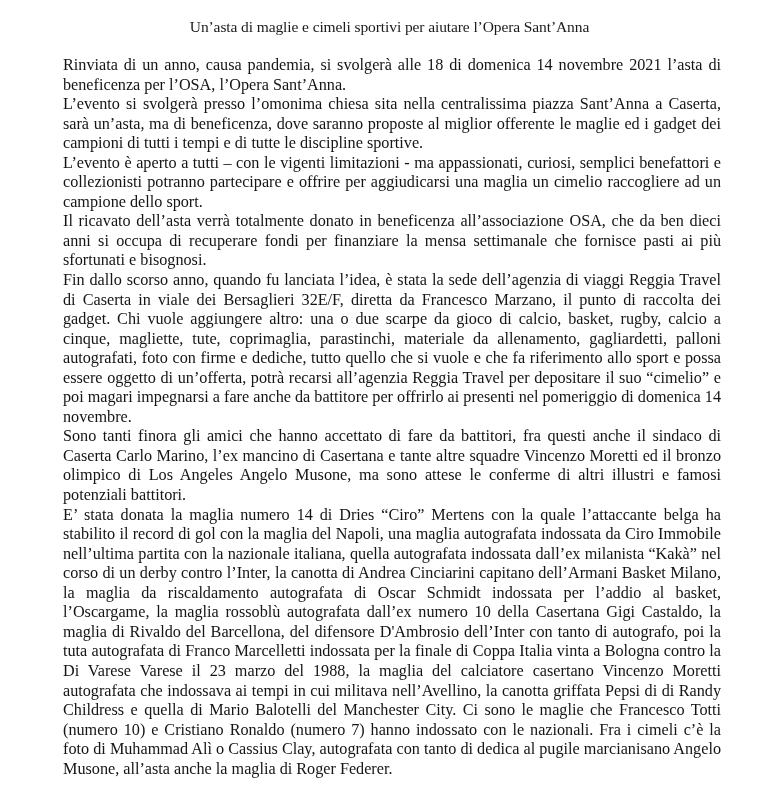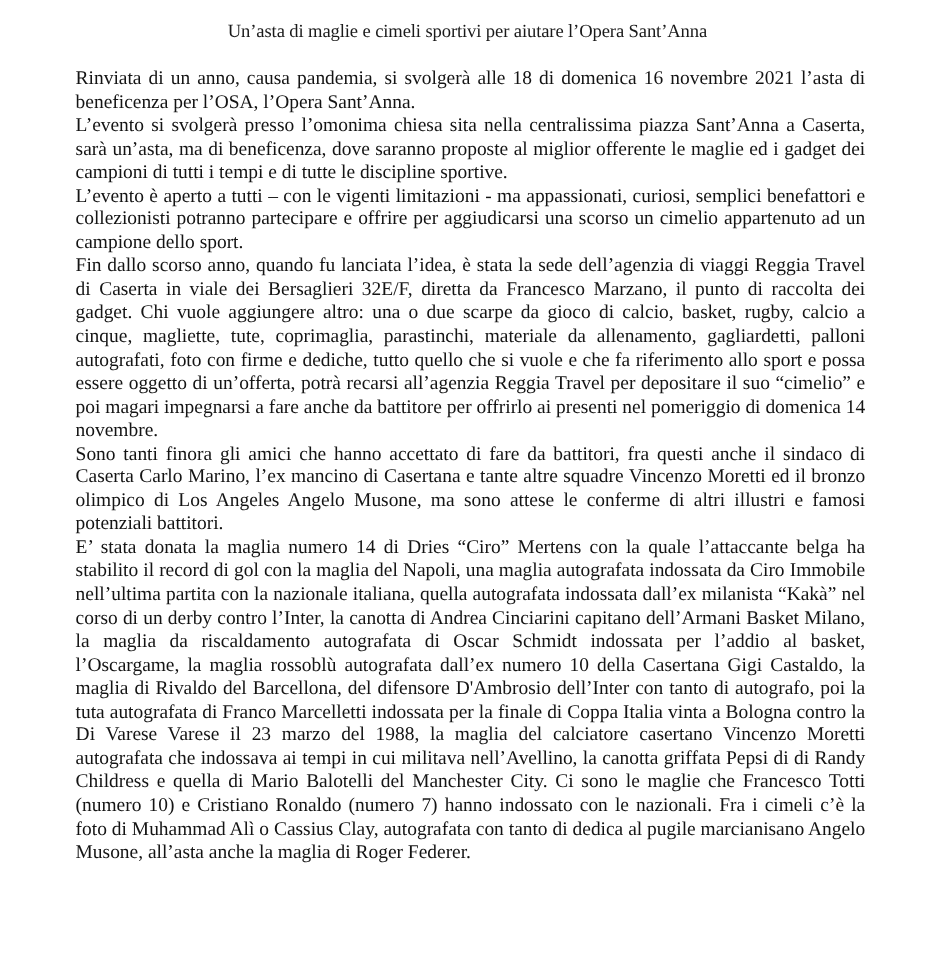--- a/index.html
+++ b/index.html
@@ -15,20 +15,21 @@
     font-family:"Liberation Serif", serif; font-size:16.2px; line-height:19.55px; color:#141414;
   }
   .body p { margin:0; text-align:justify; text-align-last:left; }
 </style>
 </head>
 <body>
 
 <div class="page">
   <h1 class="title">Un’asta di maglie e cimeli sportivi per aiutare l’Opera Sant’Anna</h1>
   <div class="body">
-    <p>Rinviata di un anno, causa pandemia, si svolgerà alle 18 di domenica 16 novembre 2021 l’asta di beneficenza per l’OSA, l’Opera Sant’Anna.</p>
+    <p>Rinviata di un anno, causa pandemia, si svolgerà alle 18 di domenica 14 novembre 2021 l’asta di beneficenza per l’OSA, l’Opera Sant’Anna.</p>
     <p>L’evento si svolgerà presso l’omonima chiesa sita nella centralissima piazza Sant’Anna a Caserta, sarà un’asta, ma di beneficenza, dove saranno proposte al miglior offerente le maglie ed i gadget dei campioni di tutti i tempi e di tutte le discipline sportive.</p>
-    <p>L’evento è aperto a tutti – con le vigenti limitazioni - ma appassionati, curiosi, semplici benefattori e collezionisti potranno partecipare e offrire per aggiudicarsi una scorso un cimelio appartenuto ad un campione dello sport.</p>
+    <p>L’evento è aperto a tutti – con le vigenti limitazioni - ma appassionati, curiosi, semplici benefattori e collezionisti potranno partecipare e offrire per aggiudicarsi una maglia un cimelio raccogliere ad un campione dello sport.</p>
+    <p>Il ricavato dell’asta verrà totalmente donato in beneficenza all’associazione OSA, che da ben dieci anni si occupa di recuperare fondi per finanziare la mensa settimanale che fornisce pasti ai più sfortunati e bisognosi.</p>
     <p>Fin dallo scorso anno, quando fu lanciata l’idea, è stata la sede dell’agenzia di viaggi Reggia Travel di Caserta in viale dei Bersaglieri 32E/F, diretta da Francesco Marzano, il punto di raccolta dei gadget. Chi vuole aggiungere altro: una o due scarpe da gioco di calcio, basket, rugby, calcio a cinque, magliette, tute, coprimaglia, parastinchi, materiale da allenamento, gagliardetti, palloni autografati, foto con firme e dediche, tutto quello che si vuole e che fa riferimento allo sport e possa essere oggetto di un’offerta, potrà recarsi all’agenzia Reggia Travel per depositare il suo “cimelio” e poi magari impegnarsi a fare anche da battitore per offrirlo ai presenti nel pomeriggio di domenica 14 novembre.</p>
     <p>Sono tanti finora gli amici che hanno accettato di fare da battitori, fra questi anche il sindaco di Caserta Carlo Marino, l’ex mancino di Casertana e tante altre squadre Vincenzo Moretti ed il bronzo olimpico di Los Angeles Angelo Musone, ma sono attese le conferme di altri illustri e famosi potenziali battitori.</p>
     <p>E’ stata donata la maglia numero 14 di Dries “Ciro” Mertens con la quale l’attaccante belga ha stabilito il record di gol con la maglia del Napoli, una maglia autografata indossata da Ciro Immobile nell’ultima partita con la nazionale italiana, quella autografata indossata dall’ex milanista “Kakà” nel corso di un derby contro l’Inter, la canotta di Andrea Cinciarini capitano dell’Armani Basket Milano, la maglia da riscaldamento autografata di Oscar Schmidt indossata per l’addio al basket, l’Oscargame, la maglia rossoblù autografata dall’ex numero 10 della Casertana Gigi Castaldo, la maglia di Rivaldo del Barcellona, del difensore D'Ambrosio dell’Inter con tanto di autografo, poi la tuta autografata di Franco Marcelletti indossata per la finale di Coppa Italia vinta a Bologna contro la Di Varese Varese il 23 marzo del 1988, la maglia del calciatore casertano Vincenzo Moretti autografata che indossava ai tempi in cui militava nell’Avellino, la canotta griffata Pepsi di di Randy Childress e quella di Mario Balotelli del Manchester City. Ci sono le maglie che Francesco Totti (numero 10) e Cristiano Ronaldo (numero 7) hanno indossato con le nazionali. Fra i cimeli c’è la foto di Muhammad Alì o Cassius Clay, autografata con tanto di dedica al pugile marcianisano Angelo Musone, all’asta anche la maglia di Roger Federer.</p>
   </div>
 </div>
 
 </body></html>

